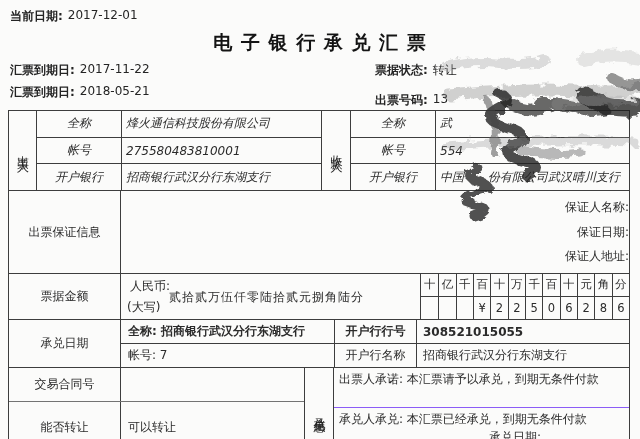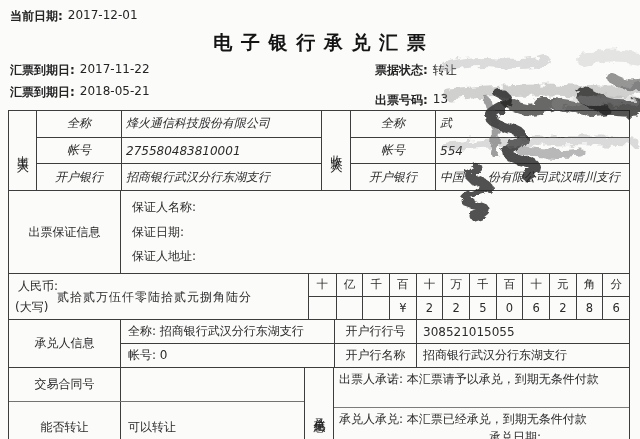--- a/index.html
+++ b/index.html
@@ -34,34 +34,34 @@
   .vcell { display:flex; align-items:center; justify-content:center; }
   .w28 { width:28px; } .w29 { width:29px; }
   .vtxt { writing-mode:vertical-rl; text-orientation:upright; letter-spacing:3px; font-size:12px; color:#242424; }
   .vtxt4 { letter-spacing:1px; }
   .rows { flex:1; display:flex; flex-direction:column;font-style:italic; }
   .trow { flex:1; display:flex; }
   .trow:not(:last-child) { border-bottom:1px solid #3d3d3d; }
   .lcell { width:85px; display:flex; align-items:center; justify-content:center; }
   .lcell112 { width:112px; display:flex; align-items:center; justify-content:center; }
   .vval { flex:1; display:flex; align-items:center; padding-left:4px; overflow:hidden; }
-  .gval { flex:1; display:flex; flex-direction:column; justify-content:space-evenly; padding-left:11px; }
+  .gval { flex:1; display:flex; flex-direction:column; justify-content:space-evenly; padding-left:11px;text-align:right; }
   
   .amtcell { width:300px; position:relative; }
   .rmb { position:absolute; left:9px; top:4px; }
   .caps { position:absolute; left:6px; bottom:3px; }
   .capsval { position:absolute; left:48px; top:50%; transform:translateY(-50%); letter-spacing:1px; }
   .dgrid { flex:1; display:grid; grid-template-columns:repeat(12,1fr); grid-auto-rows:1fr; }
   .dg { display:flex; align-items:center; justify-content:center; border-left:1px solid #3d3d3d; font-size:11.5px; }
   .dg.c1 { border-left:none; }
   .dg.hdr { border-bottom:1px solid #3d3d3d; }
   
   .b4rows { flex:1; display:flex; flex-direction:column; }
   .b4row { flex:1; display:flex; }
-  .b4row:first-child { border-bottom:1px solid #3d3d3d; }
+  .b4row:first-child { border-bottom:1px solid #3d3d3d;font-weight:bold; }
   .c214 { width:214px; display:flex; align-items:center; padding-left:7px; }
   .c82 { width:82px; display:flex; align-items:center; justify-content:center; }
   .cflex { flex:1; display:flex; align-items:center; padding-left:6px; }
   
   .b5l { width:296px; display:flex; flex-direction:column; }
   .b5lr1 { height:34px; display:flex; border-bottom:1px solid #737373; }
   .b5lr2 { flex:1; display:flex; }
   .b5m { width:29px; }
   .b5r { flex:1; display:flex; flex-direction:column; }
   .b5rr1 { height:40px; border-bottom:1px solid #8b5cf6; padding:3px 0 0 5px; }
@@ -147,20 +147,21 @@
     <div class="band b2 bb">
       <div class="lcell112 br">出票保证信息</div>
       <div class="gval">
         <div>保证人名称:</div>
         <div>保证日期:</div>
         <div>保证人地址:</div>
       </div>
     </div>
 
     <div class="band b3 bb">
+      <div class="lcell112 br">票据金额</div>
       <div class="amtcell br">
         <span class="rmb">人民币:</span>
         <span class="caps">(大写)</span>
         <span class="capsval">贰拾贰万伍仟零陆拾贰元捌角陆分</span>
       </div>
       <div class="dgrid">
         <div class="dg hdr c1">十</div>
         <div class="dg hdr">亿</div>
         <div class="dg hdr">千</div>
         <div class="dg hdr">百</div>
@@ -181,29 +182,29 @@
         <div class="dg">5</div>
         <div class="dg">0</div>
         <div class="dg">6</div>
         <div class="dg">2</div>
         <div class="dg">8</div>
         <div class="dg">6</div>
       </div>
     </div>
 
     <div class="band b4 bb">
-      <div class="lcell112 br">承兑人信息</div>
+      <div class="lcell112 br">承兑日期</div>
       <div class="b4rows">
         <div class="b4row">
           <div class="c214 br">全称: 招商银行武汉分行东湖支行</div>
           <div class="c82 br">开户行行号</div>
           <div class="cflex">308521015055</div>
         </div>
         <div class="b4row">
-          <div class="c214 br">帐号: 0</div>
+          <div class="c214 br">帐号: 7</div>
           <div class="c82 br">开户行名称</div>
           <div class="cflex">招商银行武汉分行东湖支行</div>
         </div>
       </div>
     </div>
 
     <div class="band b5">
       <div class="b5l br">
         <div class="b5lr1">
           <div class="lcell112 br">交易合同号</div>

